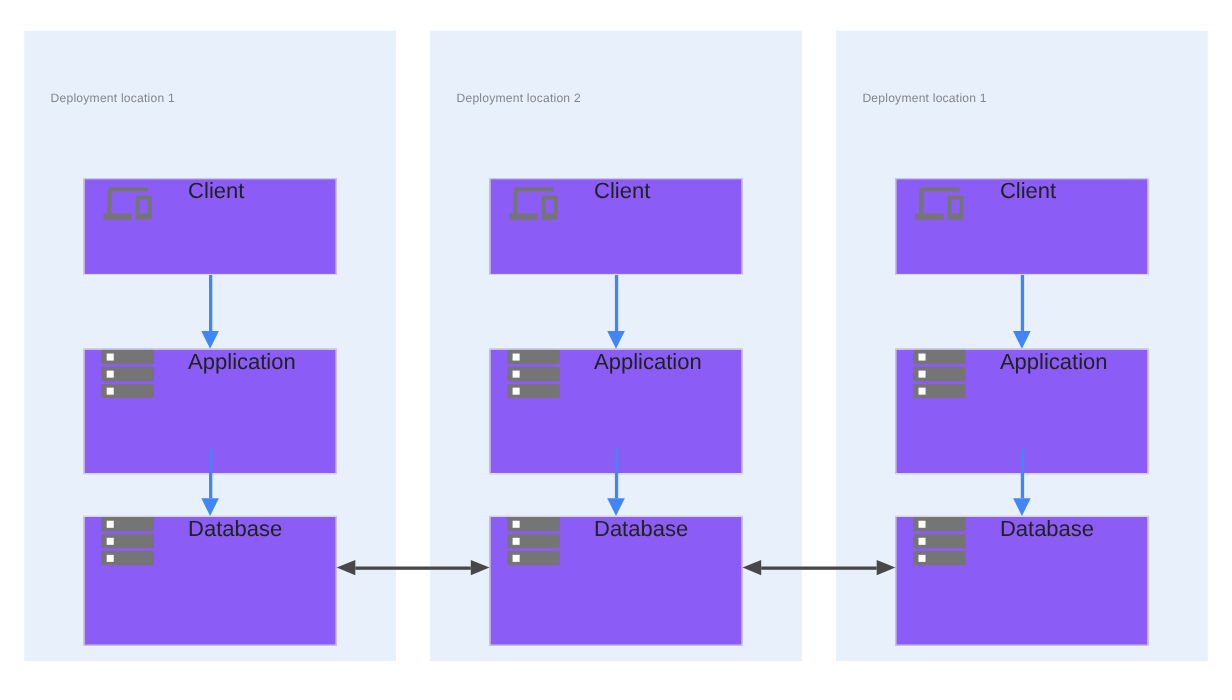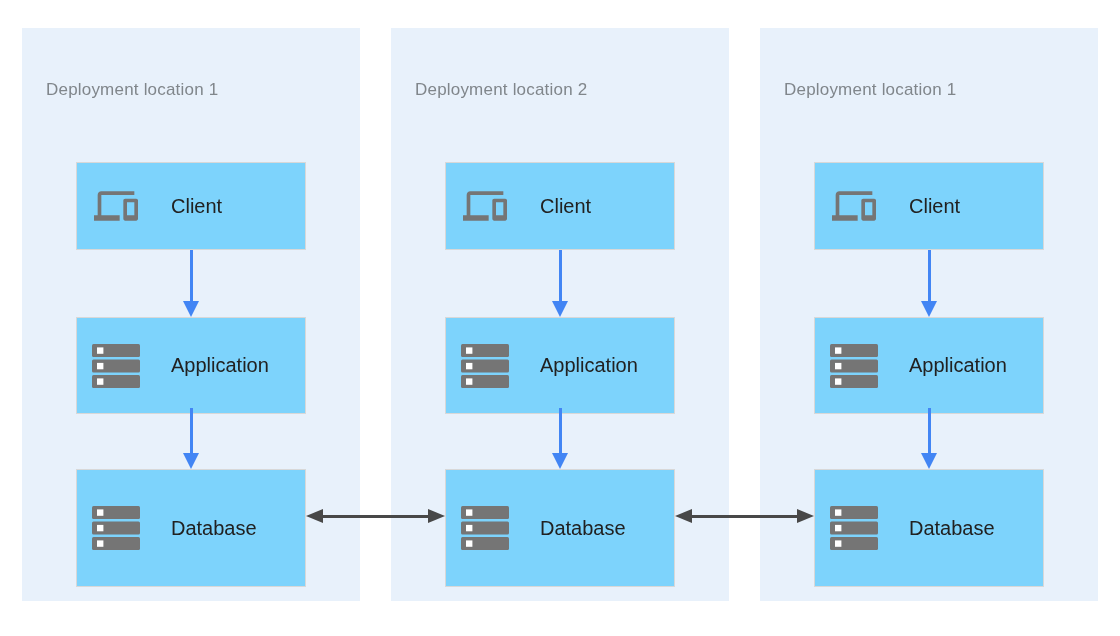--- a/index.html
+++ b/index.html
@@ -21,37 +21,37 @@
     height: 573px;
     background: #E8F1FB;
   }
   .p1 { left: 22px; }
   .p2 { left: 391px; }
   .p3 { left: 760px; }
   .panel-label {
     position: absolute;
     left: 24px;
     top: 51px;
-    font-size: 17px;
+    font-size: 11px;
     line-height: 22px;
     color: #80868B;
     letter-spacing: 0.2px;
   }
   .node {
     position: absolute;
     left: 54px;
     width: 230px;
-    background: #7dd3fc;
+    background: #8b5cf6;
     border: 1px solid #D8D8D8;
     display: flex;
-    align-items: center;
+    align-items: flex-start;
     padding-left: 15px;
   }
   .node-client      { top: 134px; height: 88px; }
-  .node-application { top: 289px; height: 97px; }
+  .node-application { top: 289px; height: 114px; }
   .node-database    { top: 441px; height: 118px; }
   .node-icon { width: 48px; height: 44px; flex: none; display: flex; align-items: center; justify-content: center; }
   .node-label {
     font-size: 20px;
     color: #212121;
     margin-left: 31px;
     white-space: nowrap;
   }
   
   .varrow {

